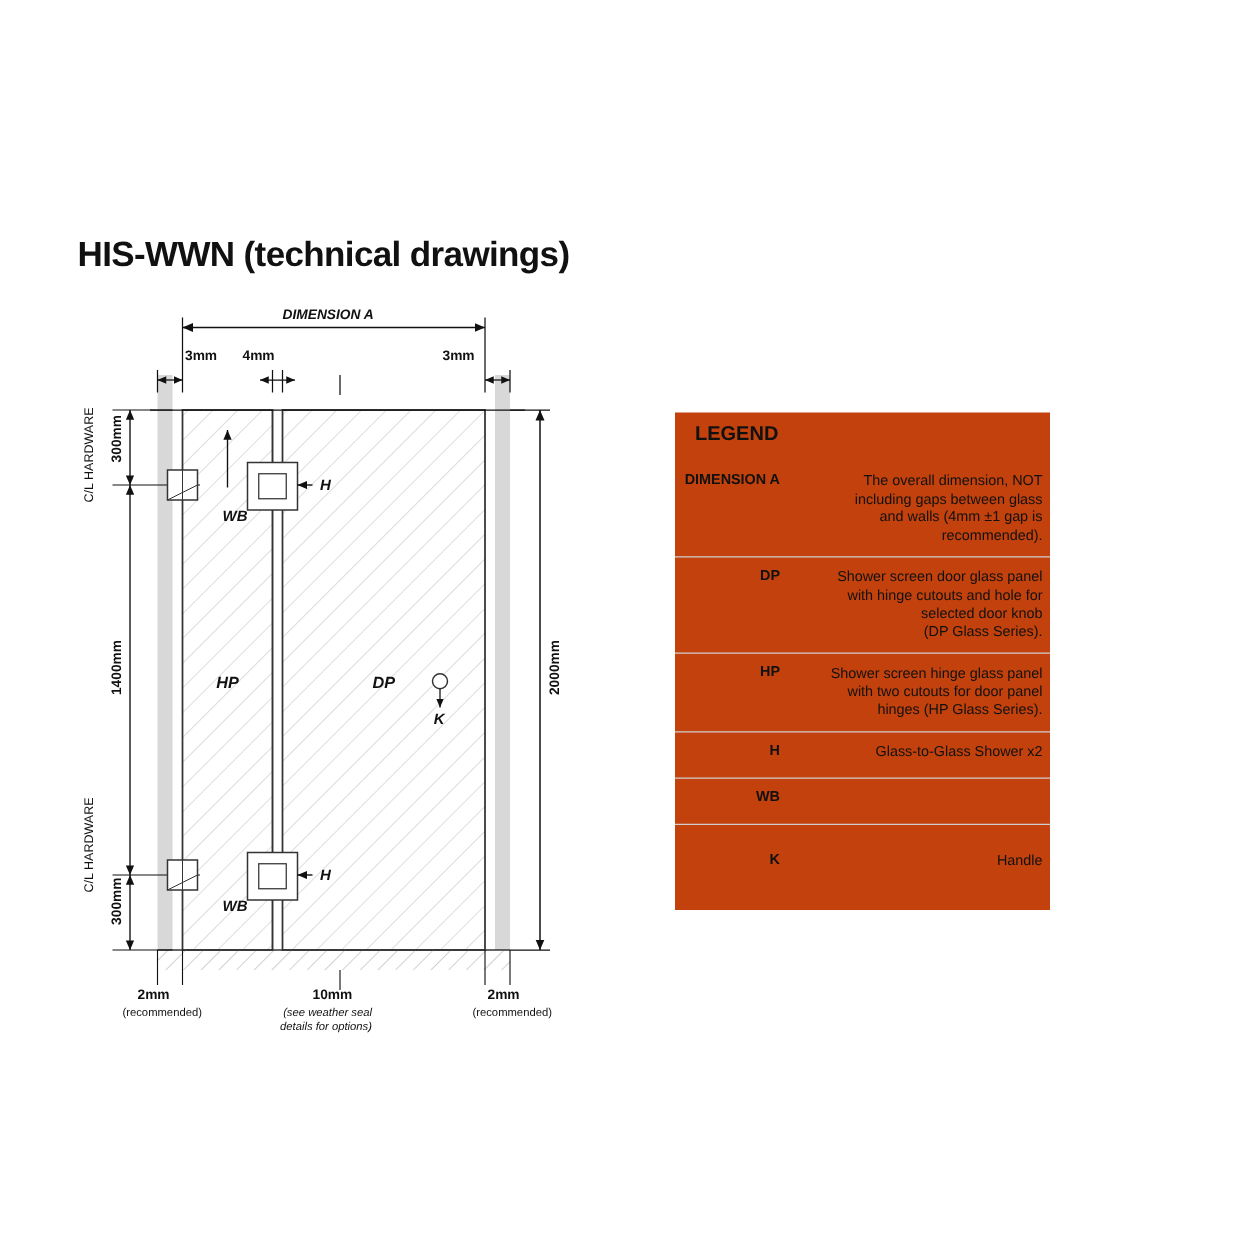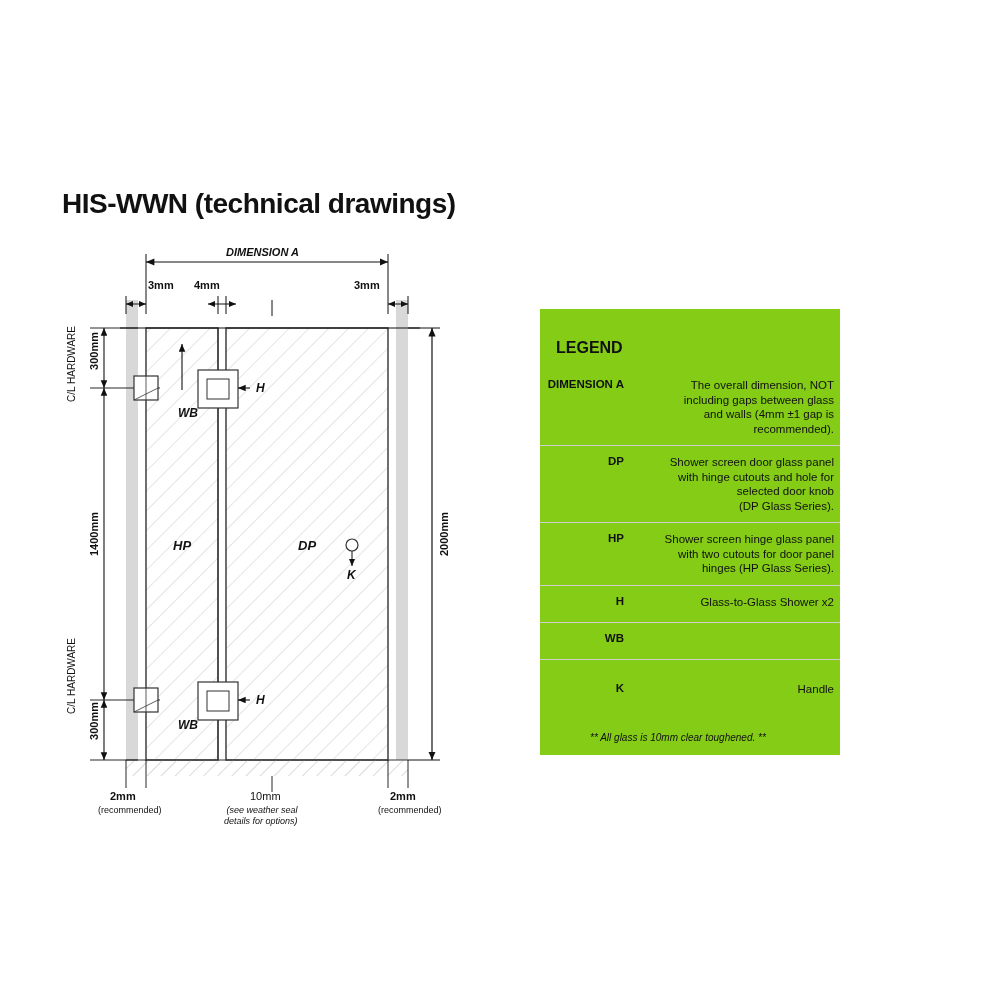--- a/index.html
+++ b/index.html
@@ -61,24 +61,24 @@
   .vert {
     writing-mode: vertical-rl;
     transform: rotate(180deg);
     transform-origin: center;
   }
 
   
   #legend {
     position: absolute;
     left: 540px;
-    top: 309px;
+    top: 330px;
     width: 300px;
-    background: #84cc16;
-    padding: 30px 0 10px 0;
+    background: #c2410c;
+    padding: 9px 0 10px 0;
   }
   #legend-title {
     font-size: 16px;
     font-weight: bold;
     padding: 0 0 12px 16px;
     color: #111;
   }
   .legend-row {
     display: flex;
     align-items: flex-start;
@@ -234,21 +234,21 @@
   <div class="lbl" style="left:196px; top:453px; font-size:12px;">H</div>
 
   <div class="lbl" style="left:118px; top:166px; font-size:12px;">WB</div>
   <div class="lbl" style="left:118px; top:478px; font-size:12px;">WB</div>
 
   <div class="lbl" style="left:287px; top:328px; font-size:12px;">K</div>
 
   <div class="lbl-plain" style="left:50px; top:550px; font-weight:bold;">2mm</div>
   <div class="lbl-small" style="left:26px; top:565px;">(recommended)</div>
 
-  <div class="lbl-plain" style="left:190px; top:550px; font-weight:normal;">10mm</div>
+  <div class="lbl-plain" style="left:190px; top:550px; font-weight:bold;">10mm</div>
   <div class="lbl-small" style="left:152px; top:565px; font-style:italic; white-space:pre-line; line-height:11px; text-align:right;">(see weather seal
 details for options)</div>
 
   <div class="lbl-plain" style="left:330px; top:550px; font-weight:bold;">2mm</div>
   <div class="lbl-small" style="left:306px; top:565px;">(recommended)</div>
 </div>
 
 <div id="legend">
   <div id="legend-title">LEGEND</div>
 
@@ -282,14 +282,13 @@
 
   <div class="legend-row">
     <div class="legend-key">WB</div>
   </div>
 
   <div class="legend-row" style="padding-top:22px; padding-bottom:18px;">
     <div class="legend-key">K</div>
     <div class="legend-desc">Handle</div>
   </div>
 
-  <div id="legend-note">** All glass is 10mm clear toughened. **</div>
 </div>
 
 </body></html>

